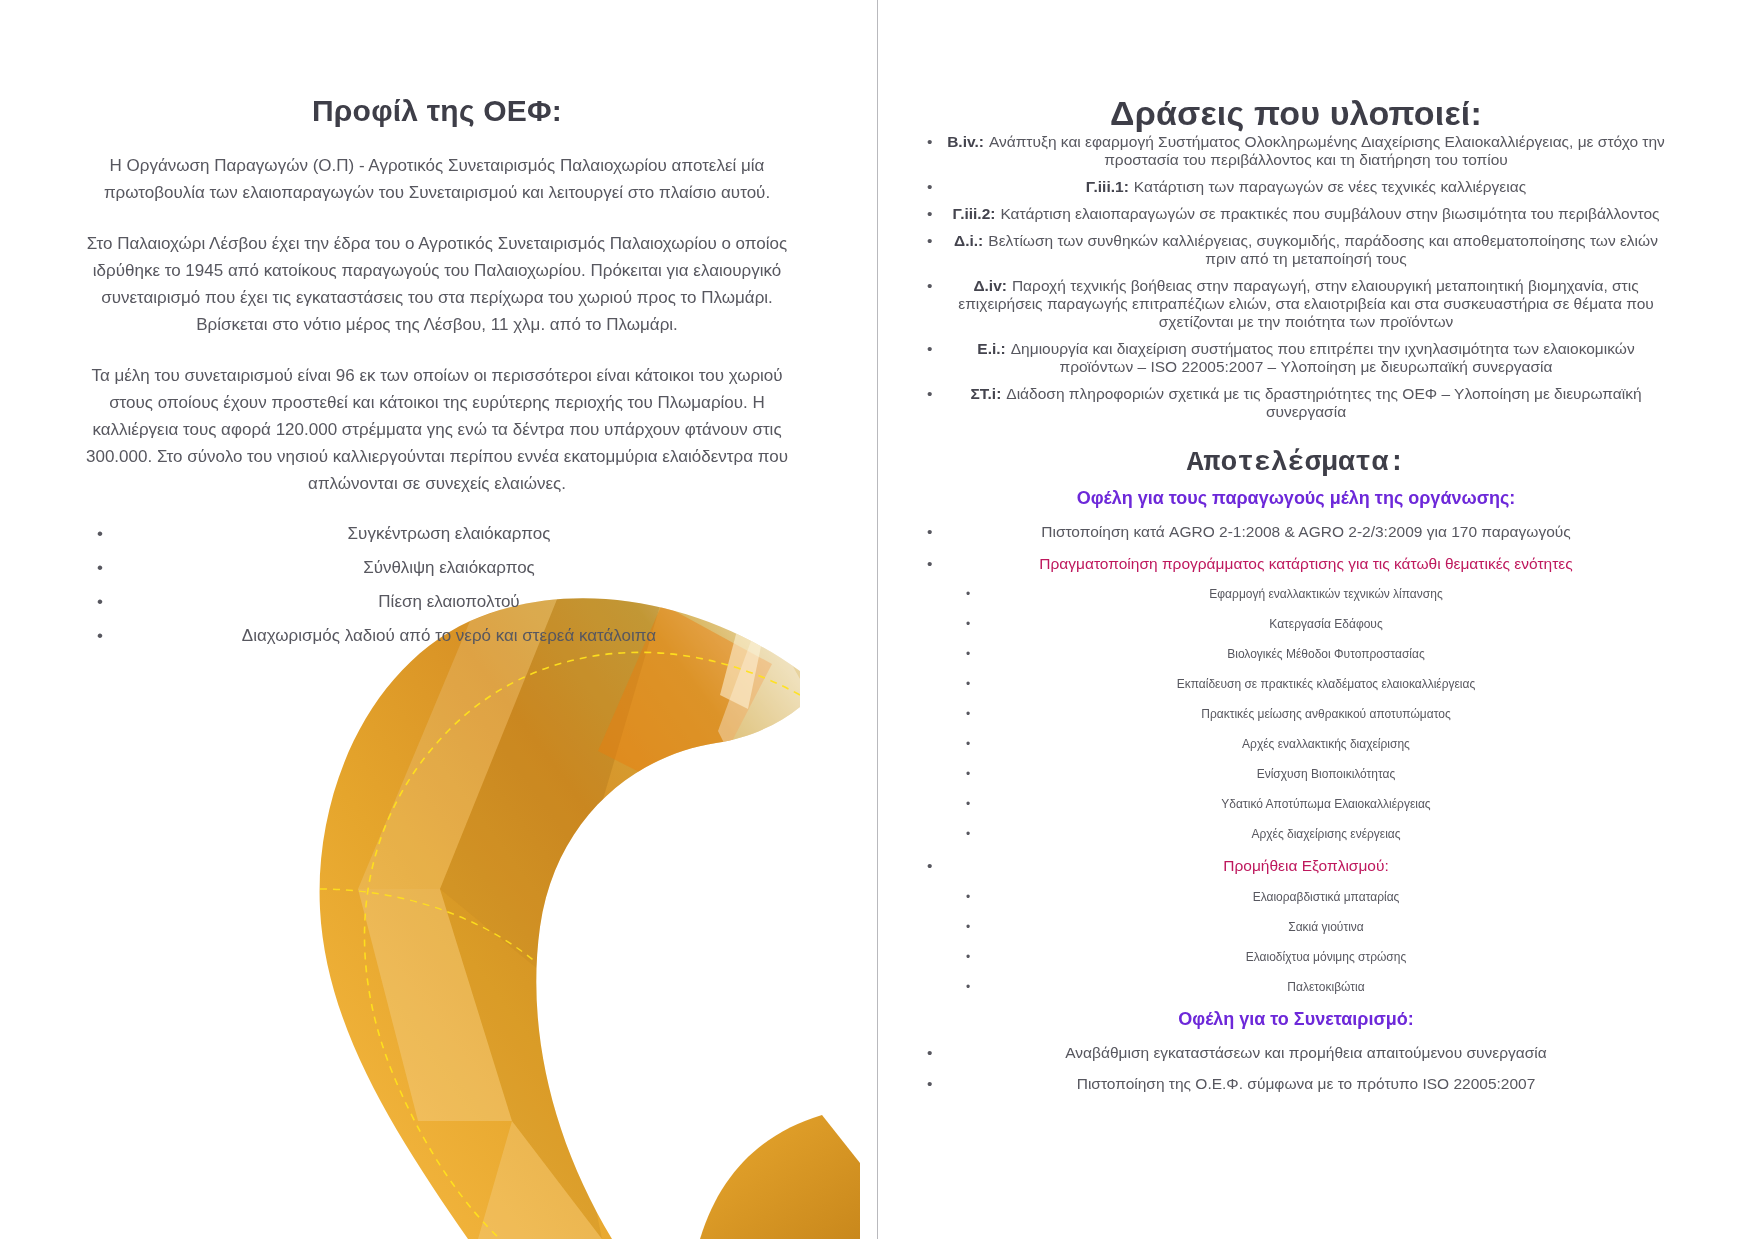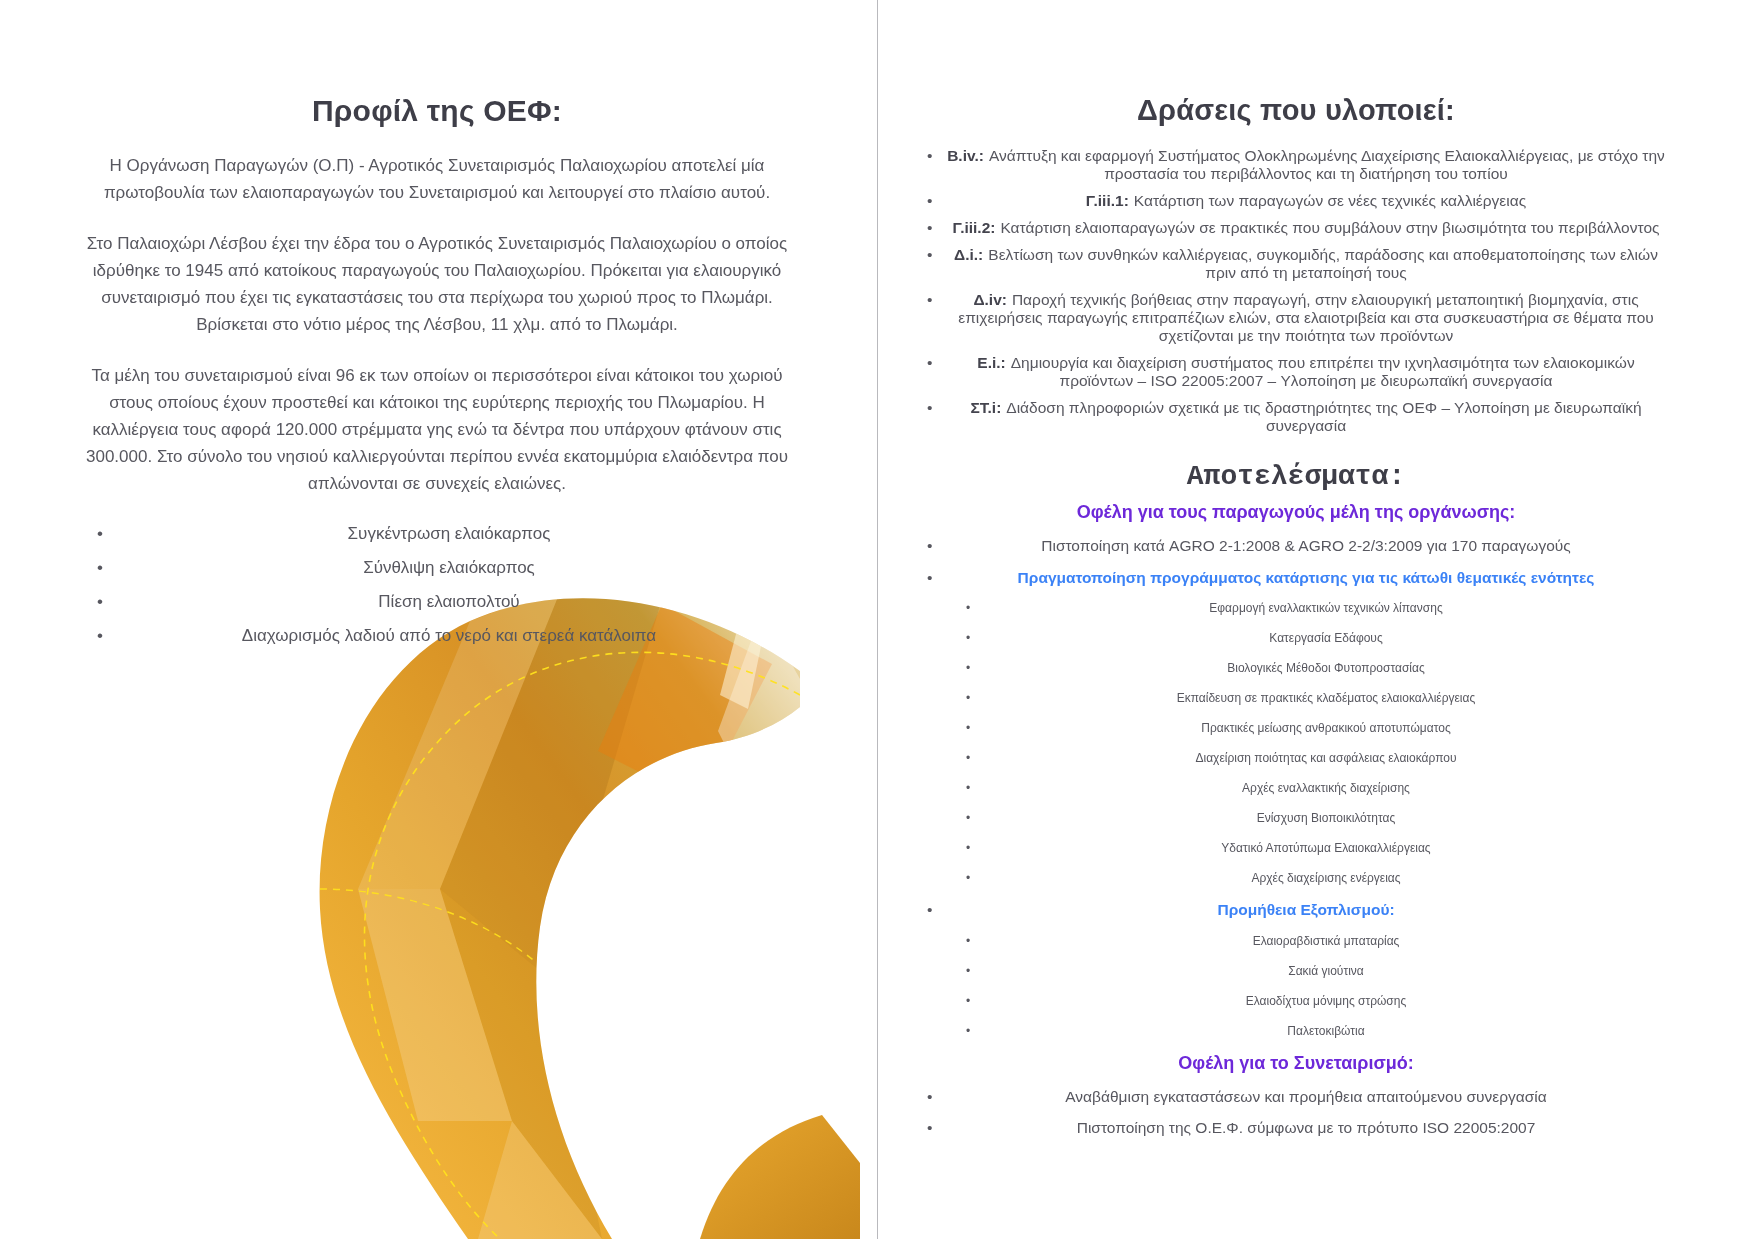--- a/index.html
+++ b/index.html
@@ -41,21 +41,21 @@
   }
   ul.bullets > li::before {
     content: "\2022"; position: absolute; left: 5px; top: 0;
     color: #57575f;
   }
 
   
   .right-col {
     position: absolute; left: 925px; top: 94px; width: 742px;
   }
-  .right-col .page-title { margin-bottom: 20px; font-size: 29px; }
+  .right-col .page-title { margin-bottom: 0; font-size: 34px; }
   ul.actions { list-style: none; margin: 0; padding: 0; }
   ul.actions > li {
     position: relative; padding-left: 20px;
     font-size: 15.5px; line-height: 18px; margin-bottom: 9px;
   }
   ul.actions > li::before {
     content: "\2022"; position: absolute; left: 2px; top: 0;
   }
   .action-code { font-weight: 700; color: #44444e; margin-right: 5px; }
 
@@ -69,21 +69,21 @@
     margin: 8px 0 10px 0; line-height: 24px;
   }
   ul.benefits { list-style: none; margin: 0 0 6px 0; padding: 0; }
   ul.benefits > li {
     position: relative; padding-left: 20px;
     font-size: 15.5px; line-height: 23.5px; margin-bottom: 8px;
   }
   ul.benefits > li::before {
     content: "\2022"; position: absolute; left: 2px; top: 0;
   }
-  ul.benefits > li.bold > .benefit-label { font-weight: 700; color: #3b82f6; }
+  ul.benefits > li.bold > .benefit-label { font-weight: 400; color: #be185d; }
 
   ul.sub-list { list-style: none; margin: 8px 0 0 18px; padding: 0; }
   ul.sub-list:empty { display: none; }
   ul.sub-list > li {
     position: relative; padding-left: 22px;
     font-size: 12px; line-height: 23px; margin-bottom: 7px;
   }
   ul.sub-list > li::before {
     content: "\2022"; position: absolute; left: 3px; top: 0;
   }
@@ -231,23 +231,20 @@
               </li>
 
               <li>
                 <span>Εκπαίδευση σε πρακτικές κλαδέματος ελαιοκαλλιέργειας</span>
               </li>
 
               <li>
                 <span>Πρακτικές μείωσης ανθρακικού αποτυπώματος</span>
               </li>
 
-              <li>
-                <span>Διαχείριση ποιότητας και ασφάλειας ελαιοκάρπου</span>
-              </li>
 
               <li>
                 <span>Αρχές εναλλακτικής διαχείρισης</span>
               </li>
 
               <li>
                 <span>Ενίσχυση Βιοποικιλότητας</span>
               </li>
 
               <li>

